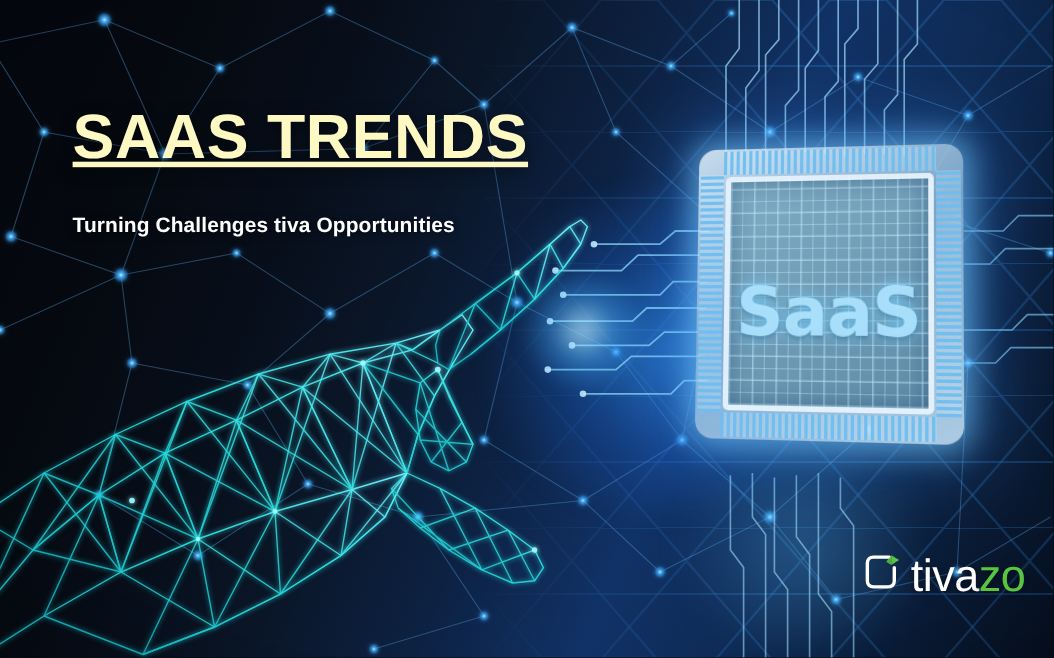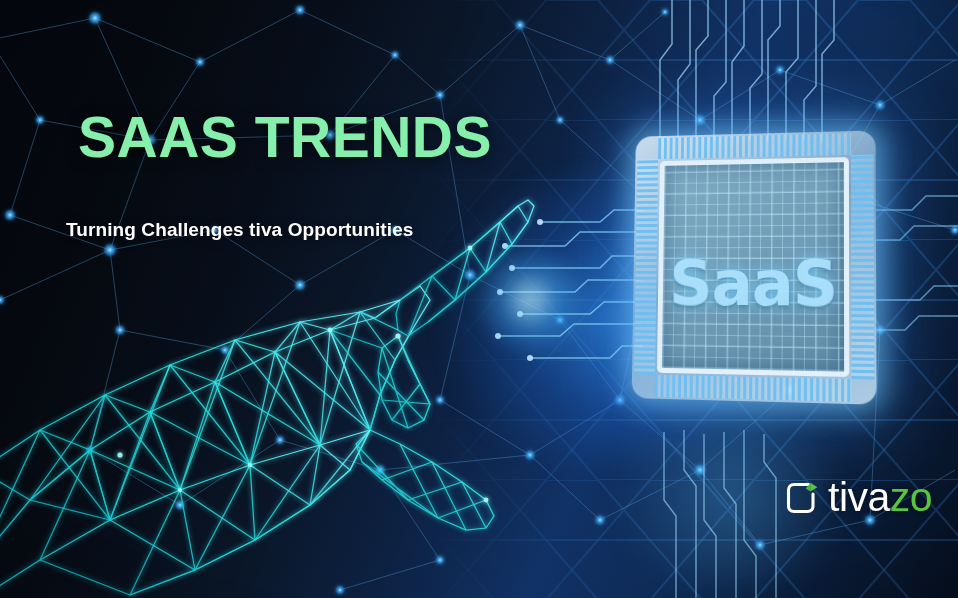--- a/index.html
+++ b/index.html
@@ -160,50 +160,51 @@
   }
 
   
   #text-block {
     position: absolute;
     left: 66px;
     top: 96px;
     z-index: 40;
   }
   #main-title {
-    margin: 12px;
+    margin: 0;
     font-family: "Liberation Sans", sans-serif;
     font-weight: 700;
     font-size: 57px;
     line-height: 1.04;
     letter-spacing: 0.5px;
-    color: #86efac;
+    color: #fef9c3;
     text-shadow: 0 2px 14px rgba(0,0,0,0.55);
     white-space: nowrap;
+    text-decoration: underline;
   }
   #sub-title {
     margin: 0;
     padding-top: 40px;
     font-family: "Liberation Sans", sans-serif;
     font-weight: 700;
     font-size: 19px;
     letter-spacing: 0.1px;
     color: #ffffff;
     text-shadow: 0 1px 8px rgba(0,0,0,0.6);
     white-space: nowrap;
   }
 
   
   #logo {
     position: absolute;
     left: 785px;
-    top: 477px;
+    top: 503px;
     z-index: 45;
     display: flex;
-    align-items: center;
+    align-items: flex-start;
     gap: 9px;
   }
   #logo-mark {
     width: 34px;
     height: 34px;
     position: relative;
     flex: 0 0 auto;
   }
   #logo-text {
     font-family: "Liberation Sans", sans-serif;

